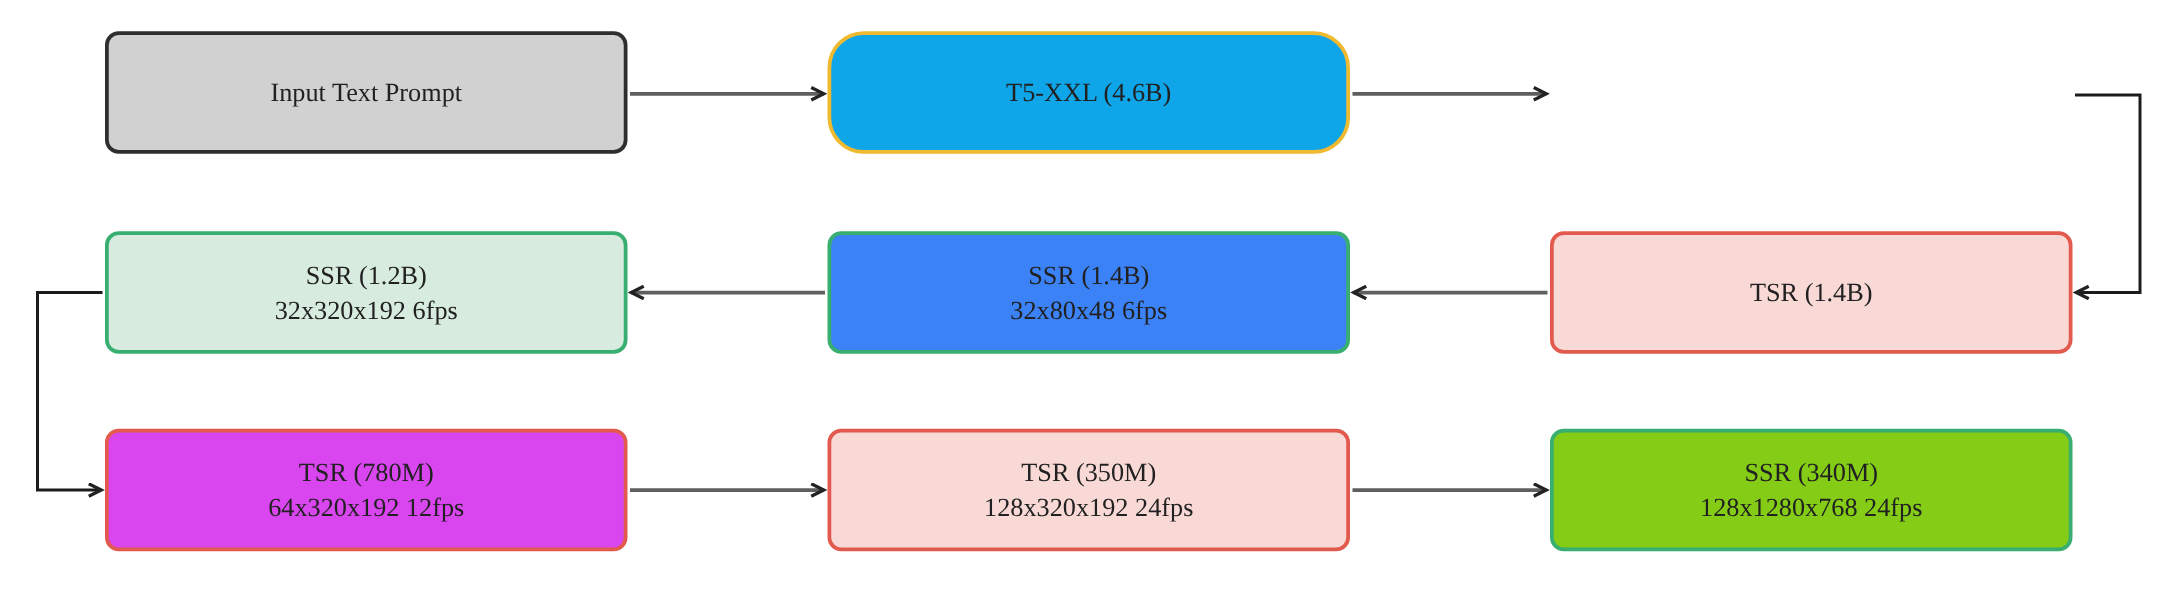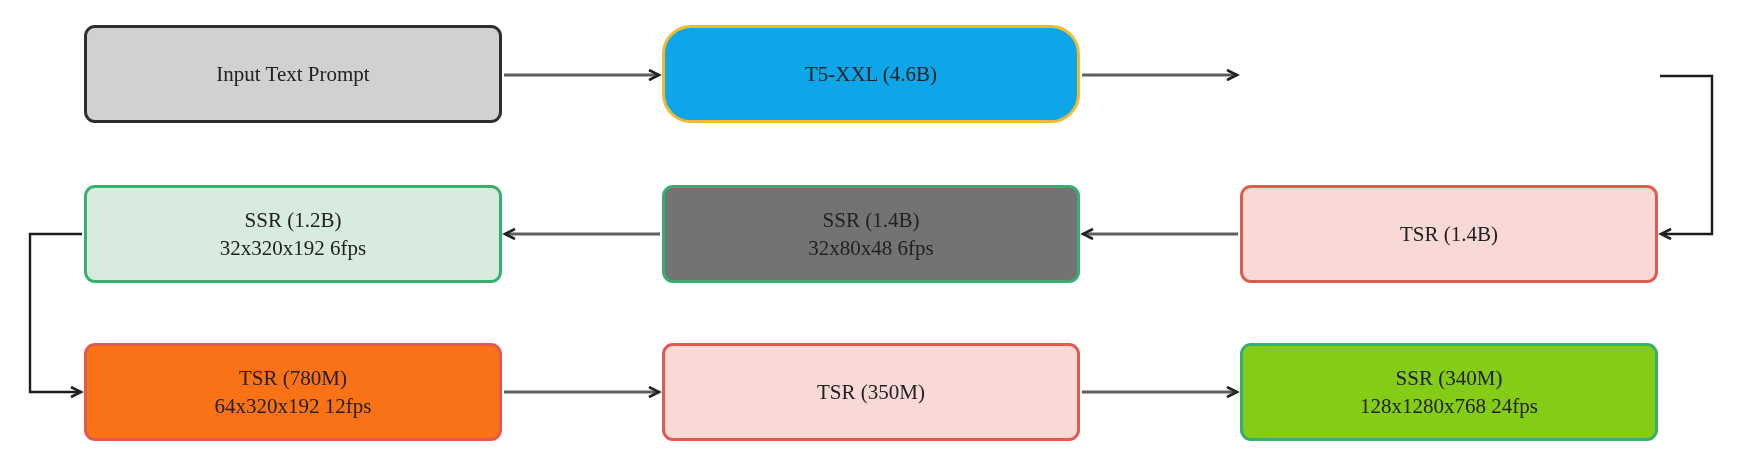--- a/index.html
+++ b/index.html
@@ -49,37 +49,38 @@
   <div class="node r1 c2" style="background-color: #0ea5e9; border-color: rgb(240, 186, 48); border-radius: 29px;">
     <div class="title">T5-XXL (4.6B)</div>
     <div class="subtitle"></div>
   </div>
 
 
   <div class="node r2 c3" style="background-color: rgb(248, 217, 214); border-color: rgb(226, 90, 78);">
     <div class="title">TSR (1.4B)</div>
   </div>
 
-  <div class="node r2 c2" style="background-color: #737373; border-color: rgb(56, 175, 112); text-align: right;">
+  <div class="node r2 c2" style="background-color: #3b82f6; border-color: rgb(56, 175, 112); text-align: right;">
     <div class="title">SSR (1.4B)</div>
     <div class="subtitle">32x80x48 6fps</div>
   </div>
 
   <div class="node r2 c1" style="background-color: rgb(215, 236, 222); border-color: rgb(56, 175, 112);">
     <div class="title">SSR (1.2B)</div>
     <div class="subtitle">32x320x192 6fps</div>
   </div>
 
-  <div class="node r3 c1" style="background-color: #f97316; border-color: rgb(226, 90, 78);">
+  <div class="node r3 c1" style="background-color: #d946ef; border-color: rgb(226, 90, 78);">
     <div class="title">TSR (780M)</div>
     <div class="subtitle">64x320x192 12fps</div>
   </div>
 
   <div class="node r3 c2" style="background-color: rgb(248, 217, 214); border-color: rgb(226, 90, 78);">
     <div class="title">TSR (350M)</div>
+    <div class="subtitle">128x320x192 24fps</div>
   </div>
 
   <div class="node r3 c3" style="background-color: #84cc16; border-color: rgb(56, 175, 112);">
     <div class="title">SSR (340M)</div>
     <div class="subtitle">128x1280x768 24fps</div>
   </div>
 
 </div>
 
 </body></html>

